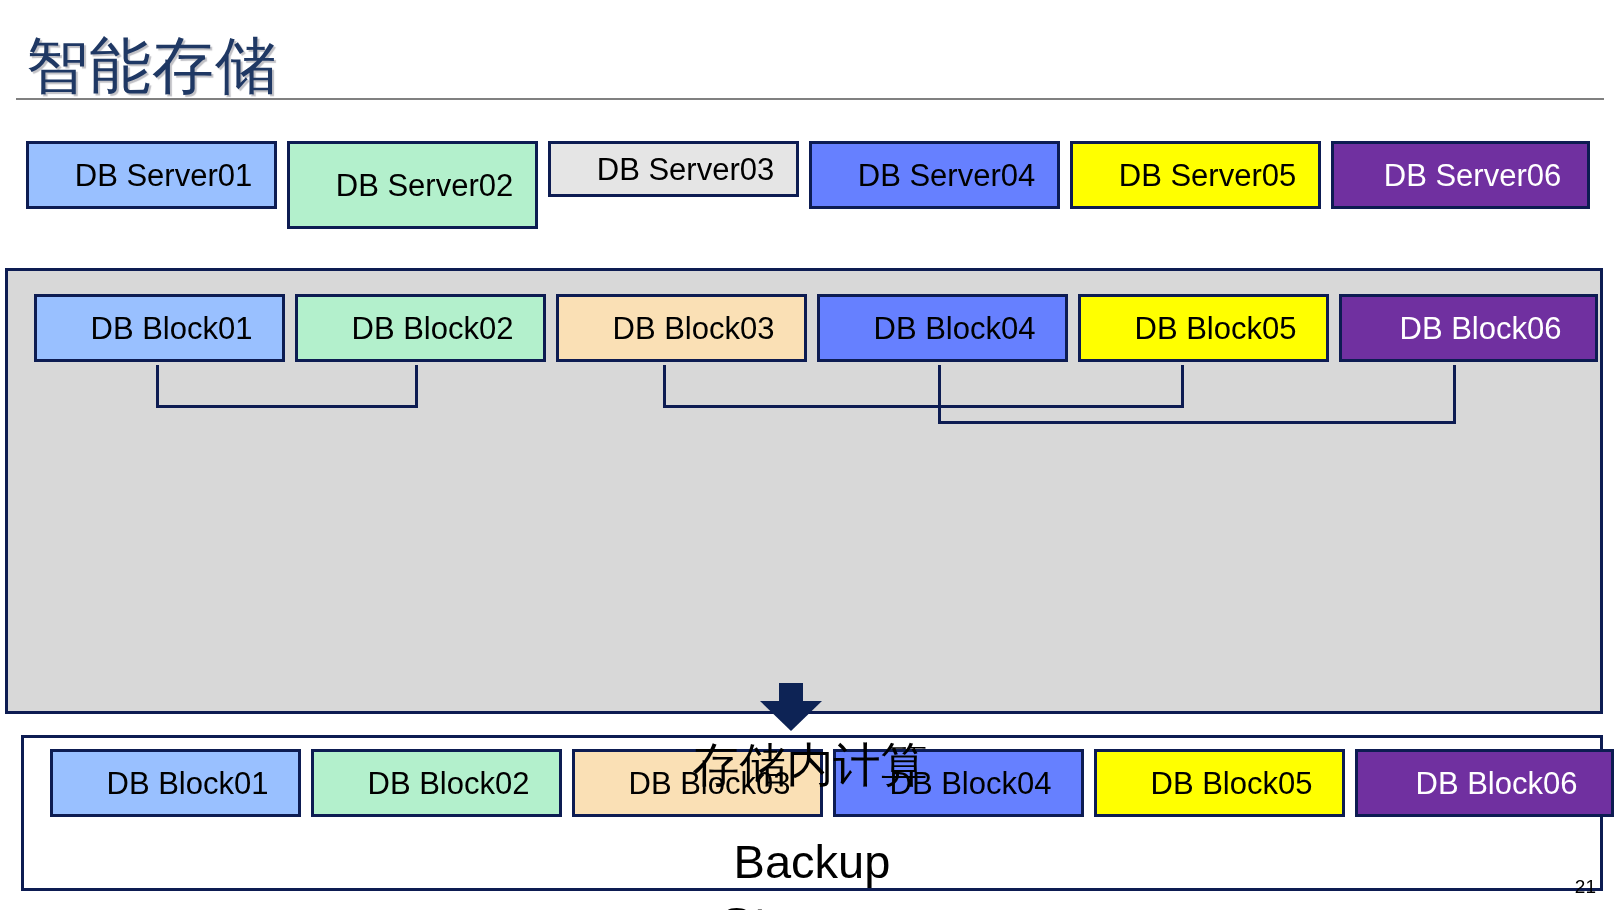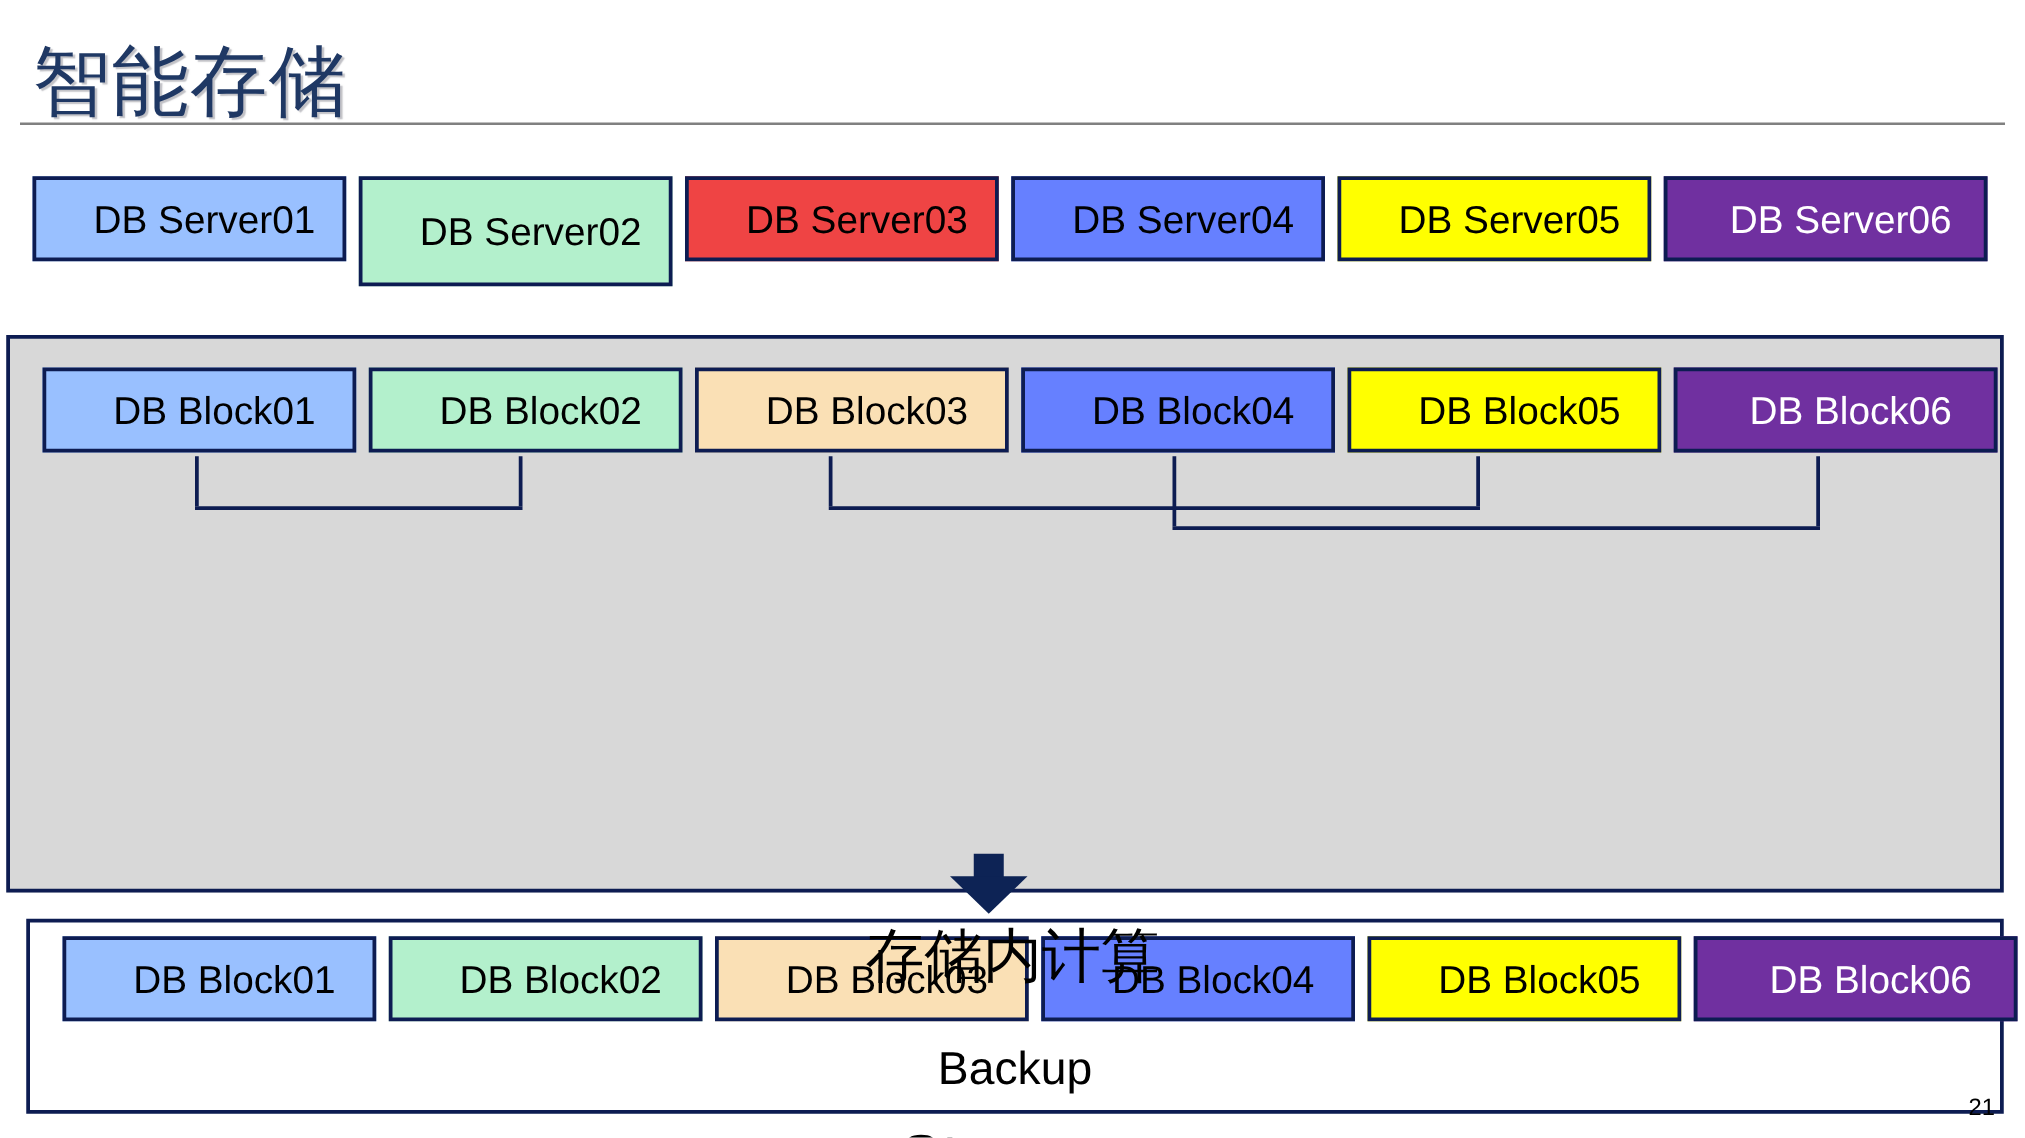--- a/index.html
+++ b/index.html
@@ -118,21 +118,21 @@
     background: #FFFFFF;
     border: 3px solid #0D1C52;
   }
 
   .backup-label {
     position: absolute;
     left: 0;
     top: 96px;
     width: 100%;
     text-align: center;
-    font-size: 37px;
+    font-size: 47px;
     color: #000000;
   }
 
   .storage-label {
     position: absolute;
     left: 0;
     top: 626px;
     width: 1598px;
     text-align: center;
     font-size: 46px;
@@ -167,21 +167,21 @@
 <body>
 
 <div id="slide">
 
   <div class="slide-title">智能存储</div>
   <div class="title-rule"></div>
 
   <div id="server-row">
       <div class="cbox" style="left: 26px; top: 141px; width: 251px; height: 68px; background: rgb(153, 192, 255); color: rgb(0, 0, 0);">DB Server01</div>
       <div class="cbox" style="left: 287px; top: 141px; width: 251px; height: 88px; background: rgb(179, 240, 204); color: rgb(0, 0, 0);">DB Server02</div>
-      <div class="cbox" style="left: 548px; top: 141px; width: 251px; height: 68px; background: #ef4444; color: rgb(0, 0, 0);">DB Server03</div>
+      <div class="cbox" style="left: 548px; top: 141px; width: 251px; height: 56px; background: #e5e5e5; color: rgb(0, 0, 0);">DB Server03</div>
       <div class="cbox" style="left: 809px; top: 141px; width: 251px; height: 68px; background: rgb(102, 128, 255); color: rgb(0, 0, 0);">DB Server04</div>
       <div class="cbox" style="left: 1070px; top: 141px; width: 251px; height: 68px; background: rgb(255, 255, 0); color: #000000;">DB Server05</div>
       <div class="cbox inverted" style="left: 1331px; top: 141px; width: 259px; height: 68px; background: rgb(112, 48, 160); color: rgb(255, 255, 255);">DB Server06</div>
     </div>
 
   <div class="storage-panel">
 
     <div id="block-row-primary">
         <div class="cbox" style="left: 26px; top: 23px; width: 251px; height: 68px; background: rgb(153, 192, 255); color: rgb(0, 0, 0);">DB Block01</div>
         <div class="cbox" style="left: 287px; top: 23px; width: 251px; height: 68px; background: rgb(179, 240, 204); color: rgb(0, 0, 0);">DB Block02</div>

